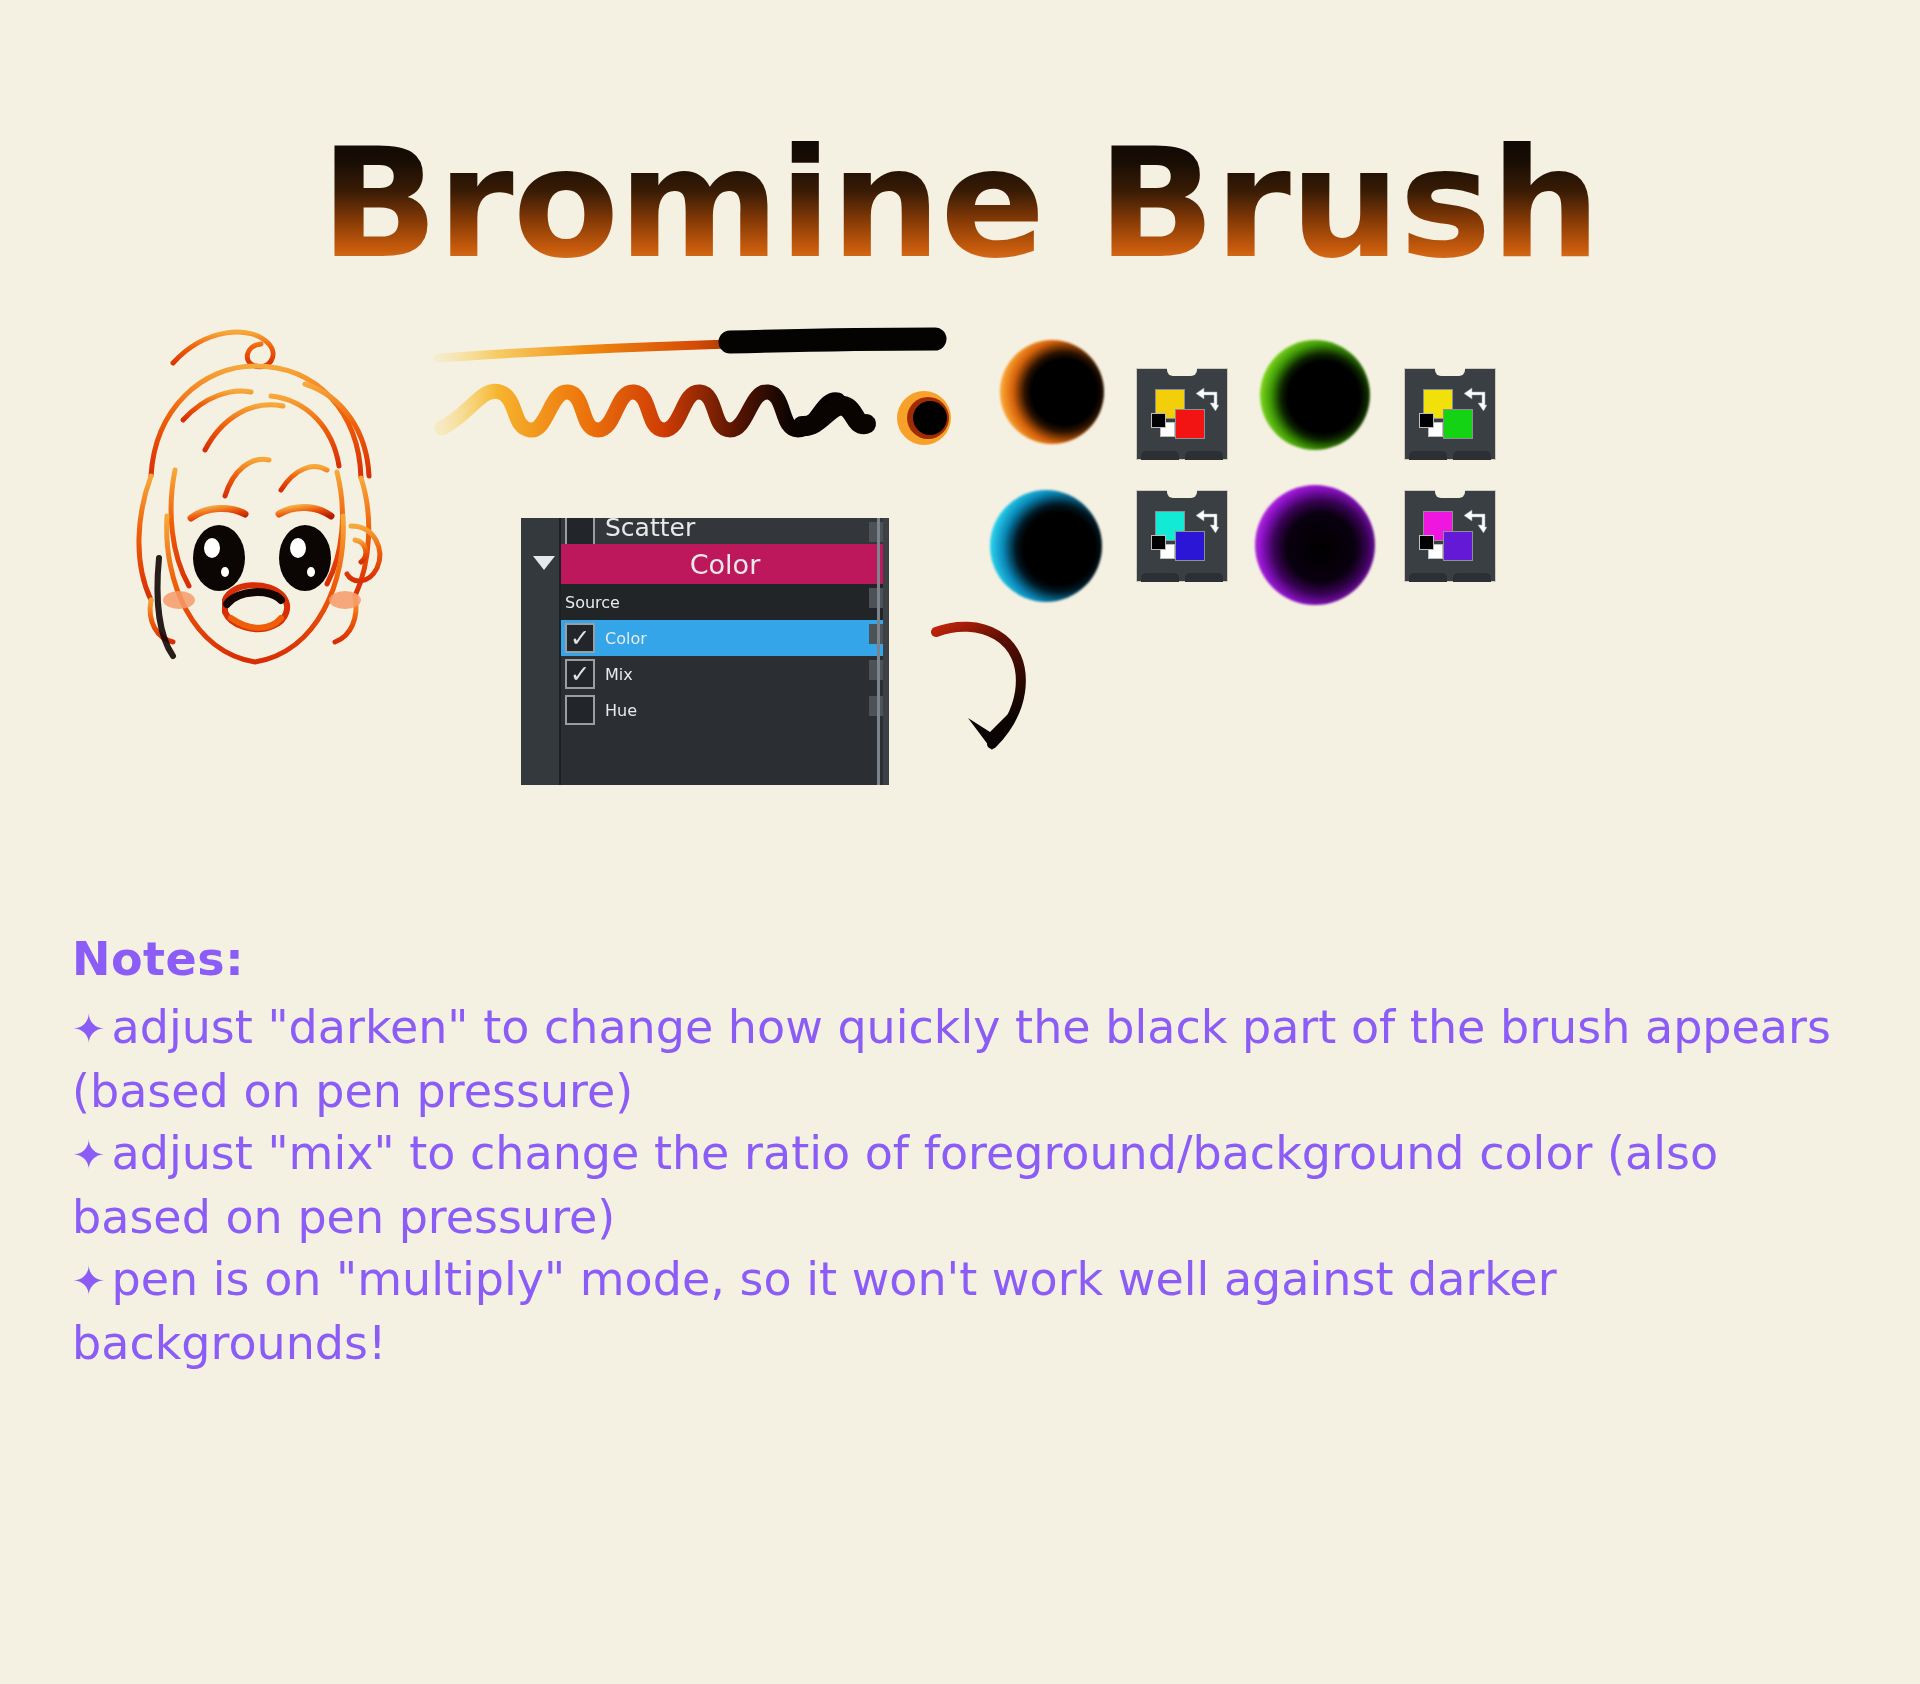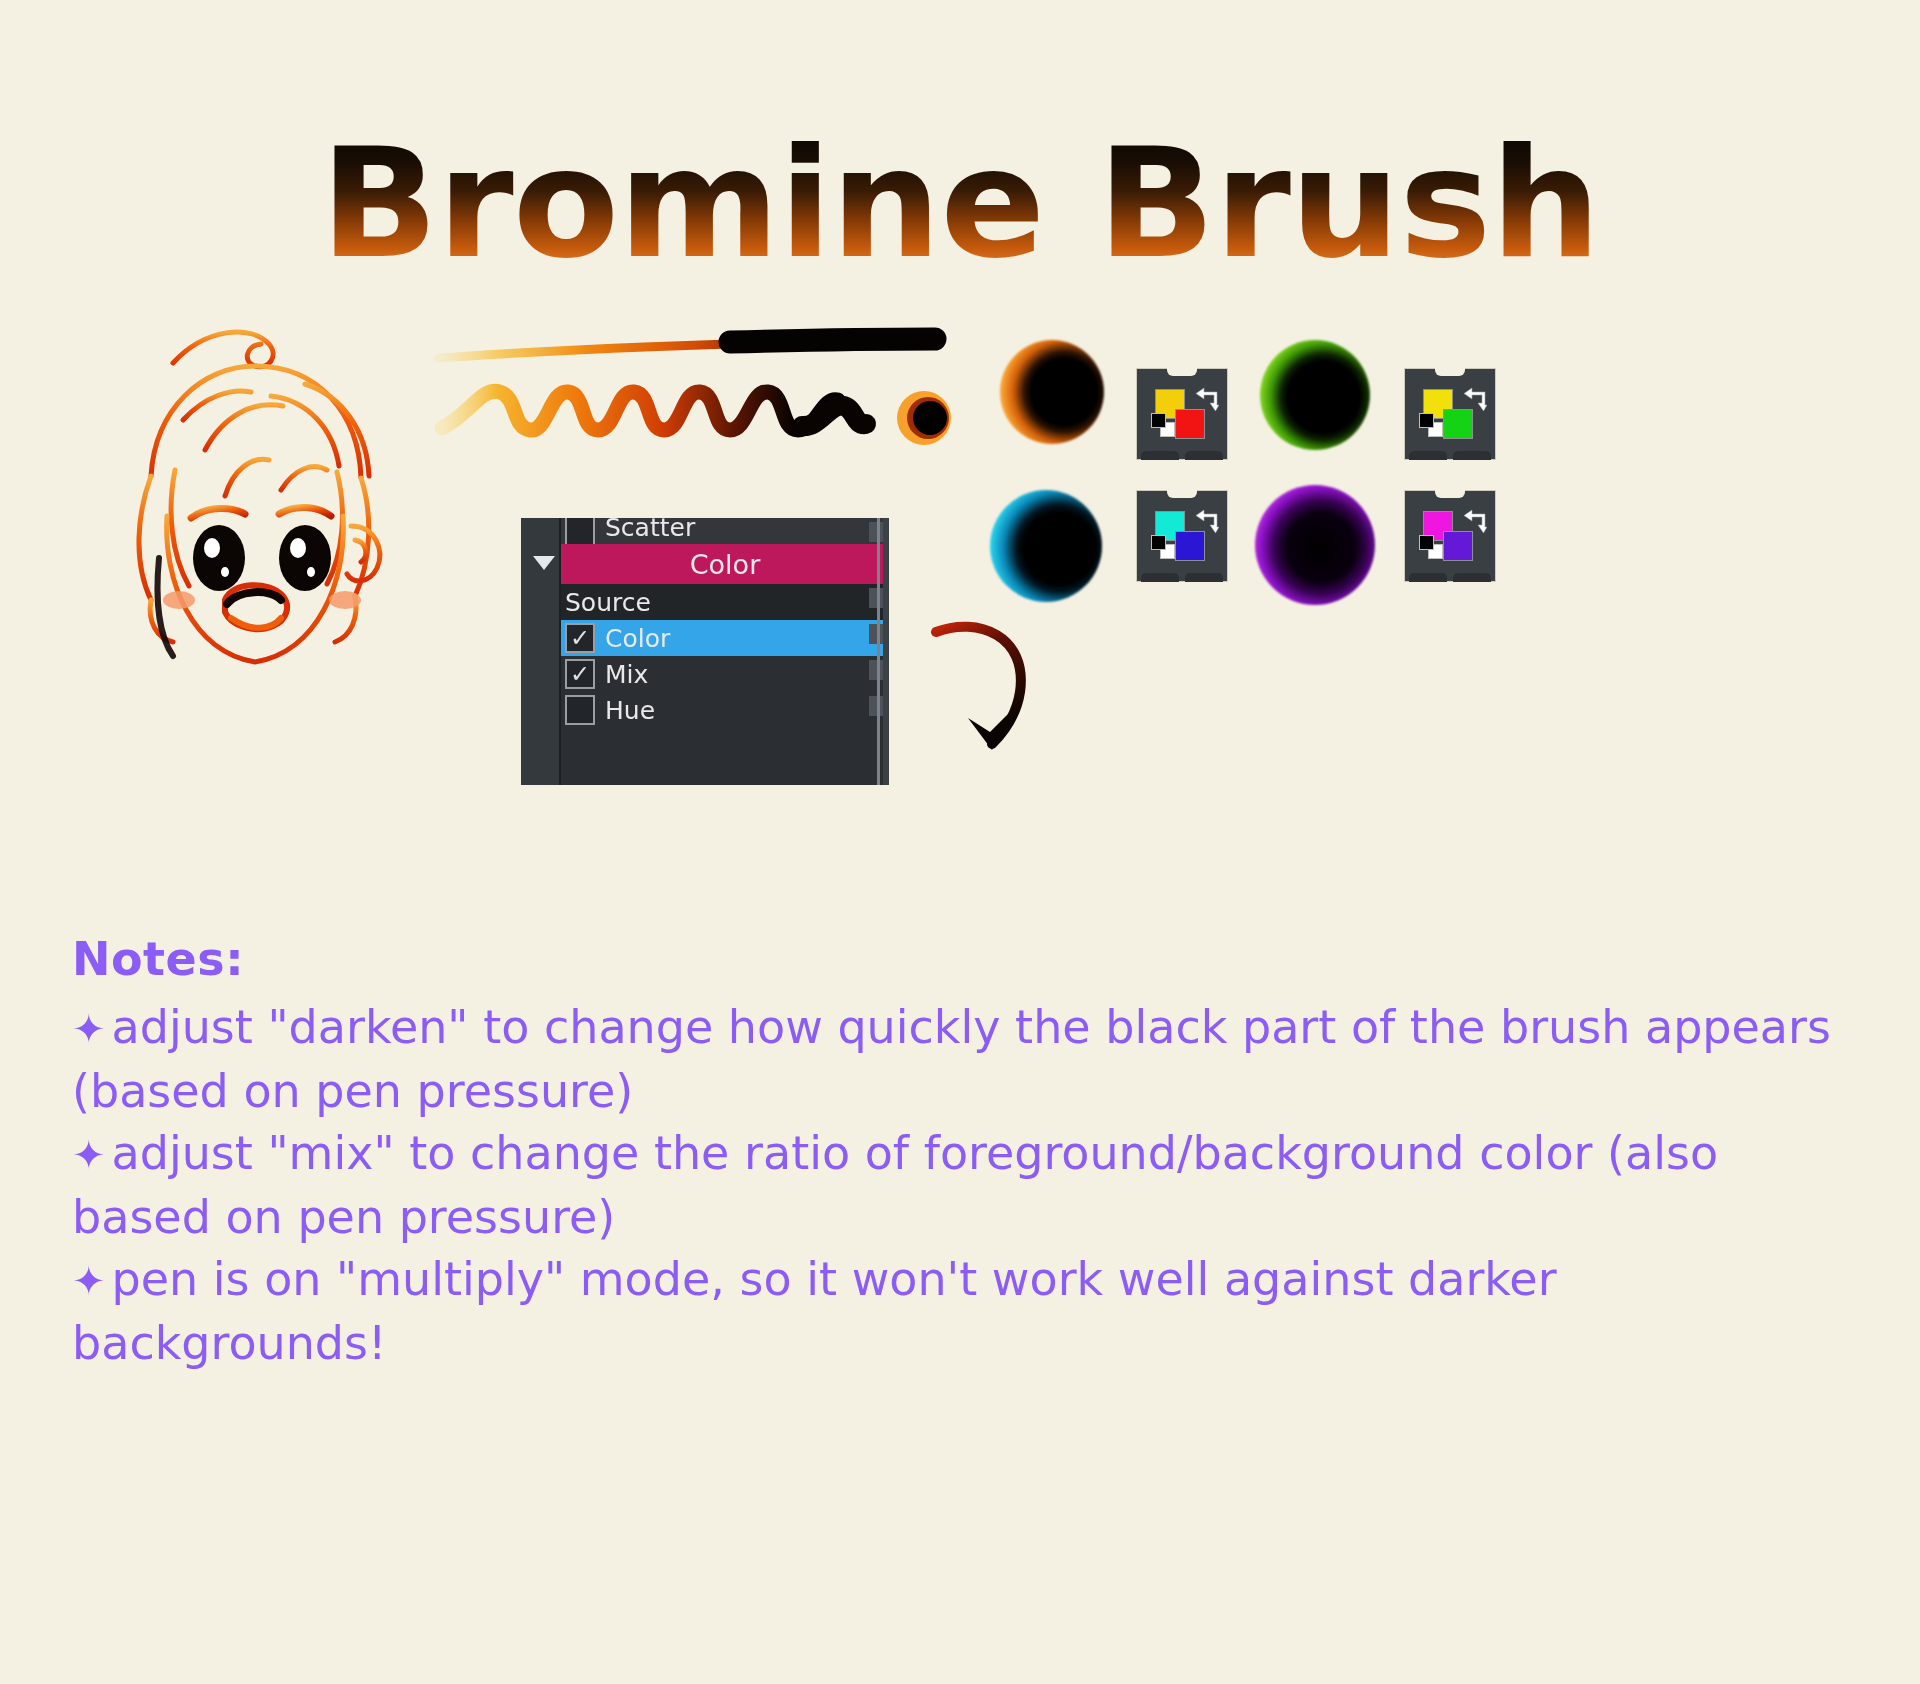--- a/index.html
+++ b/index.html
@@ -92,21 +92,21 @@
   .prow.source{height:36px;background:#212528;padding-left:4px;}
   .prow.sel{background:#34a5e8;}
   .prow.plain{background:#2b2f33;}
   .cbx{
     width:30px;height:30px;margin-left:4px;margin-right:10px;
     background:#22262a;border:2px solid #9a9da1;box-sizing:border-box;
     display:flex;align-items:center;justify-content:center;
     font-size:24px;line-height:24px;color:#dfe2e5;flex:0 0 auto;
   }
   .cbx.empty{color:transparent;}
-  .plabel{font-size:25px;line-height:25px;white-space:nowrap;}
+  .plabel{font-size:16px;line-height:25px;white-space:nowrap;}
   .prow.scatter .plabel{font-size:25px;position:relative;top:-4px;}
   .prow.colorhdr .plabel{font-size:27px;}
   .tri{position:absolute;left:-28px;top:12px;width:0;height:0;border-left:11px solid transparent;border-right:11px solid transparent;border-top:14px solid #e6e8ea;}
   .slidertrack{position:absolute;right:6px;top:4px;width:14px;height:20px;background:#4c5257;}
   .panel .railL{position:absolute;left:356px;top:0;width:3px;height:100%;background:#7d838a;}
   .panel .railR{position:absolute;left:362px;top:0;width:6px;height:100%;background:#3c4146;}
 
   
   .notes{
     position:absolute;left:72px;top:930px;width:1790px;

